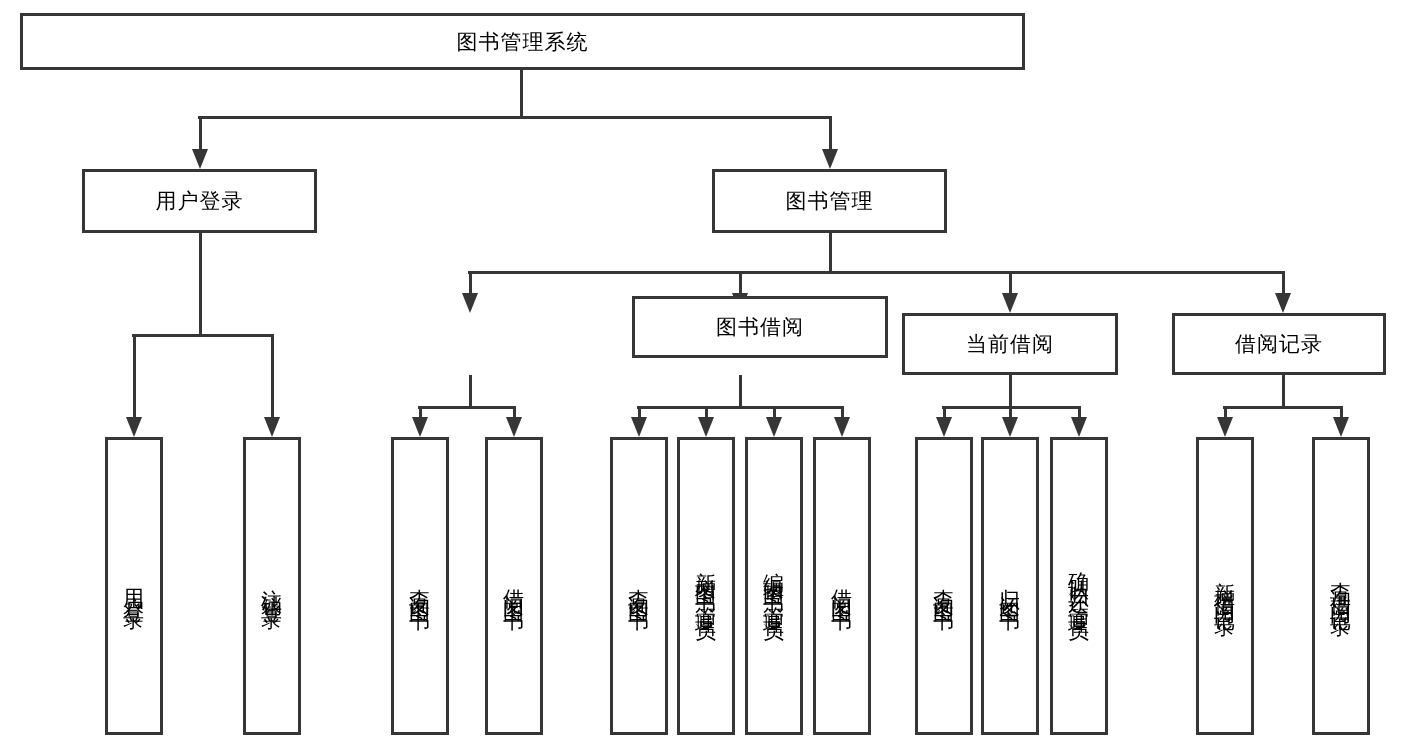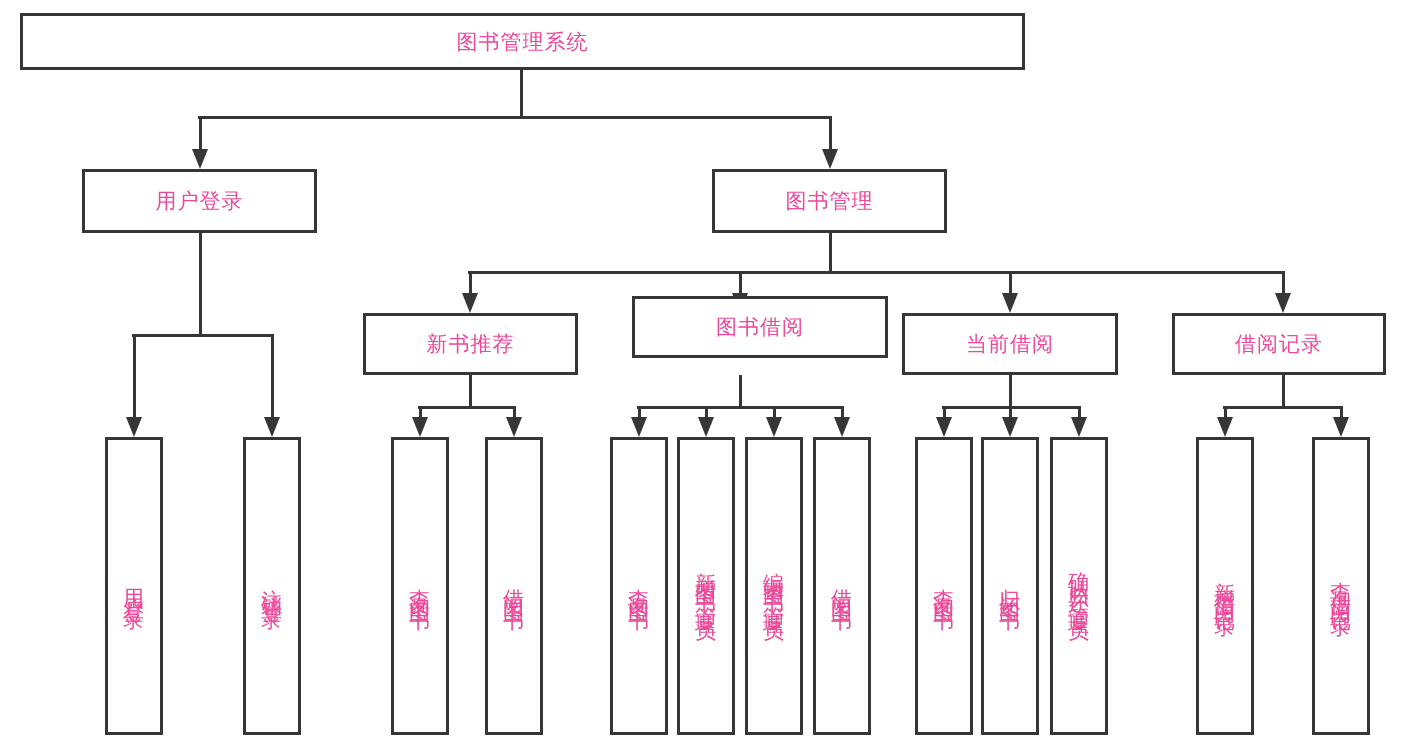--- a/index.html
+++ b/index.html
@@ -3,21 +3,21 @@
 <meta charset="utf-8">
 <style>
   html,body{margin:0;padding:0;background:#ffffff;}
   #stage{
     position:relative;width:1405px;height:747px;background:#ffffff;overflow:hidden;
     font-family:"Liberation Sans", sans-serif;
   }
   .box{
     position:absolute;background:#ffffff;border:3px solid #363636;box-sizing:border-box;
     display:flex;align-items:center;justify-content:center;
-    color:#ec4899;font-size:21px;letter-spacing:1px;z-index:2;
+    color:#000000;font-size:21px;letter-spacing:1px;z-index:2;
   }
   .leaf .vtext{
     writing-mode:vertical-rl;text-orientation:mixed;letter-spacing:7px;line-height:1;
   }
   .hline,.vline{position:absolute;background:#363636;z-index:1;}
   .hline{height:3px;}
   .vline{width:3px;}
   .tri{
     position:absolute;width:0;height:0;z-index:1;
     border-left:8px solid transparent;border-right:8px solid transparent;
@@ -38,23 +38,20 @@
   </div>
 
   <div class="box" style="left:82px;top:169px;width:235px;height:64px;">
     <span>用户登录</span>
   </div>
 
   <div class="box" style="left:712px;top:169px;width:235px;height:64px;">
     <span>图书管理</span>
   </div>
 
-  <div class="box" style="left:363px;top:313px;width:215px;height:62px;">
-    <span>新书推荐</span>
-  </div>
 
   <div class="box" style="left:632px;top:296px;width:256px;height:62px;">
     <span>图书借阅</span>
   </div>
 
   <div class="box" style="left:902px;top:313px;width:216px;height:62px;">
     <span>当前借阅</span>
   </div>
 
   <div class="box" style="left:1172px;top:313px;width:214px;height:62px;font-family:Liberation Serif, serif;">

